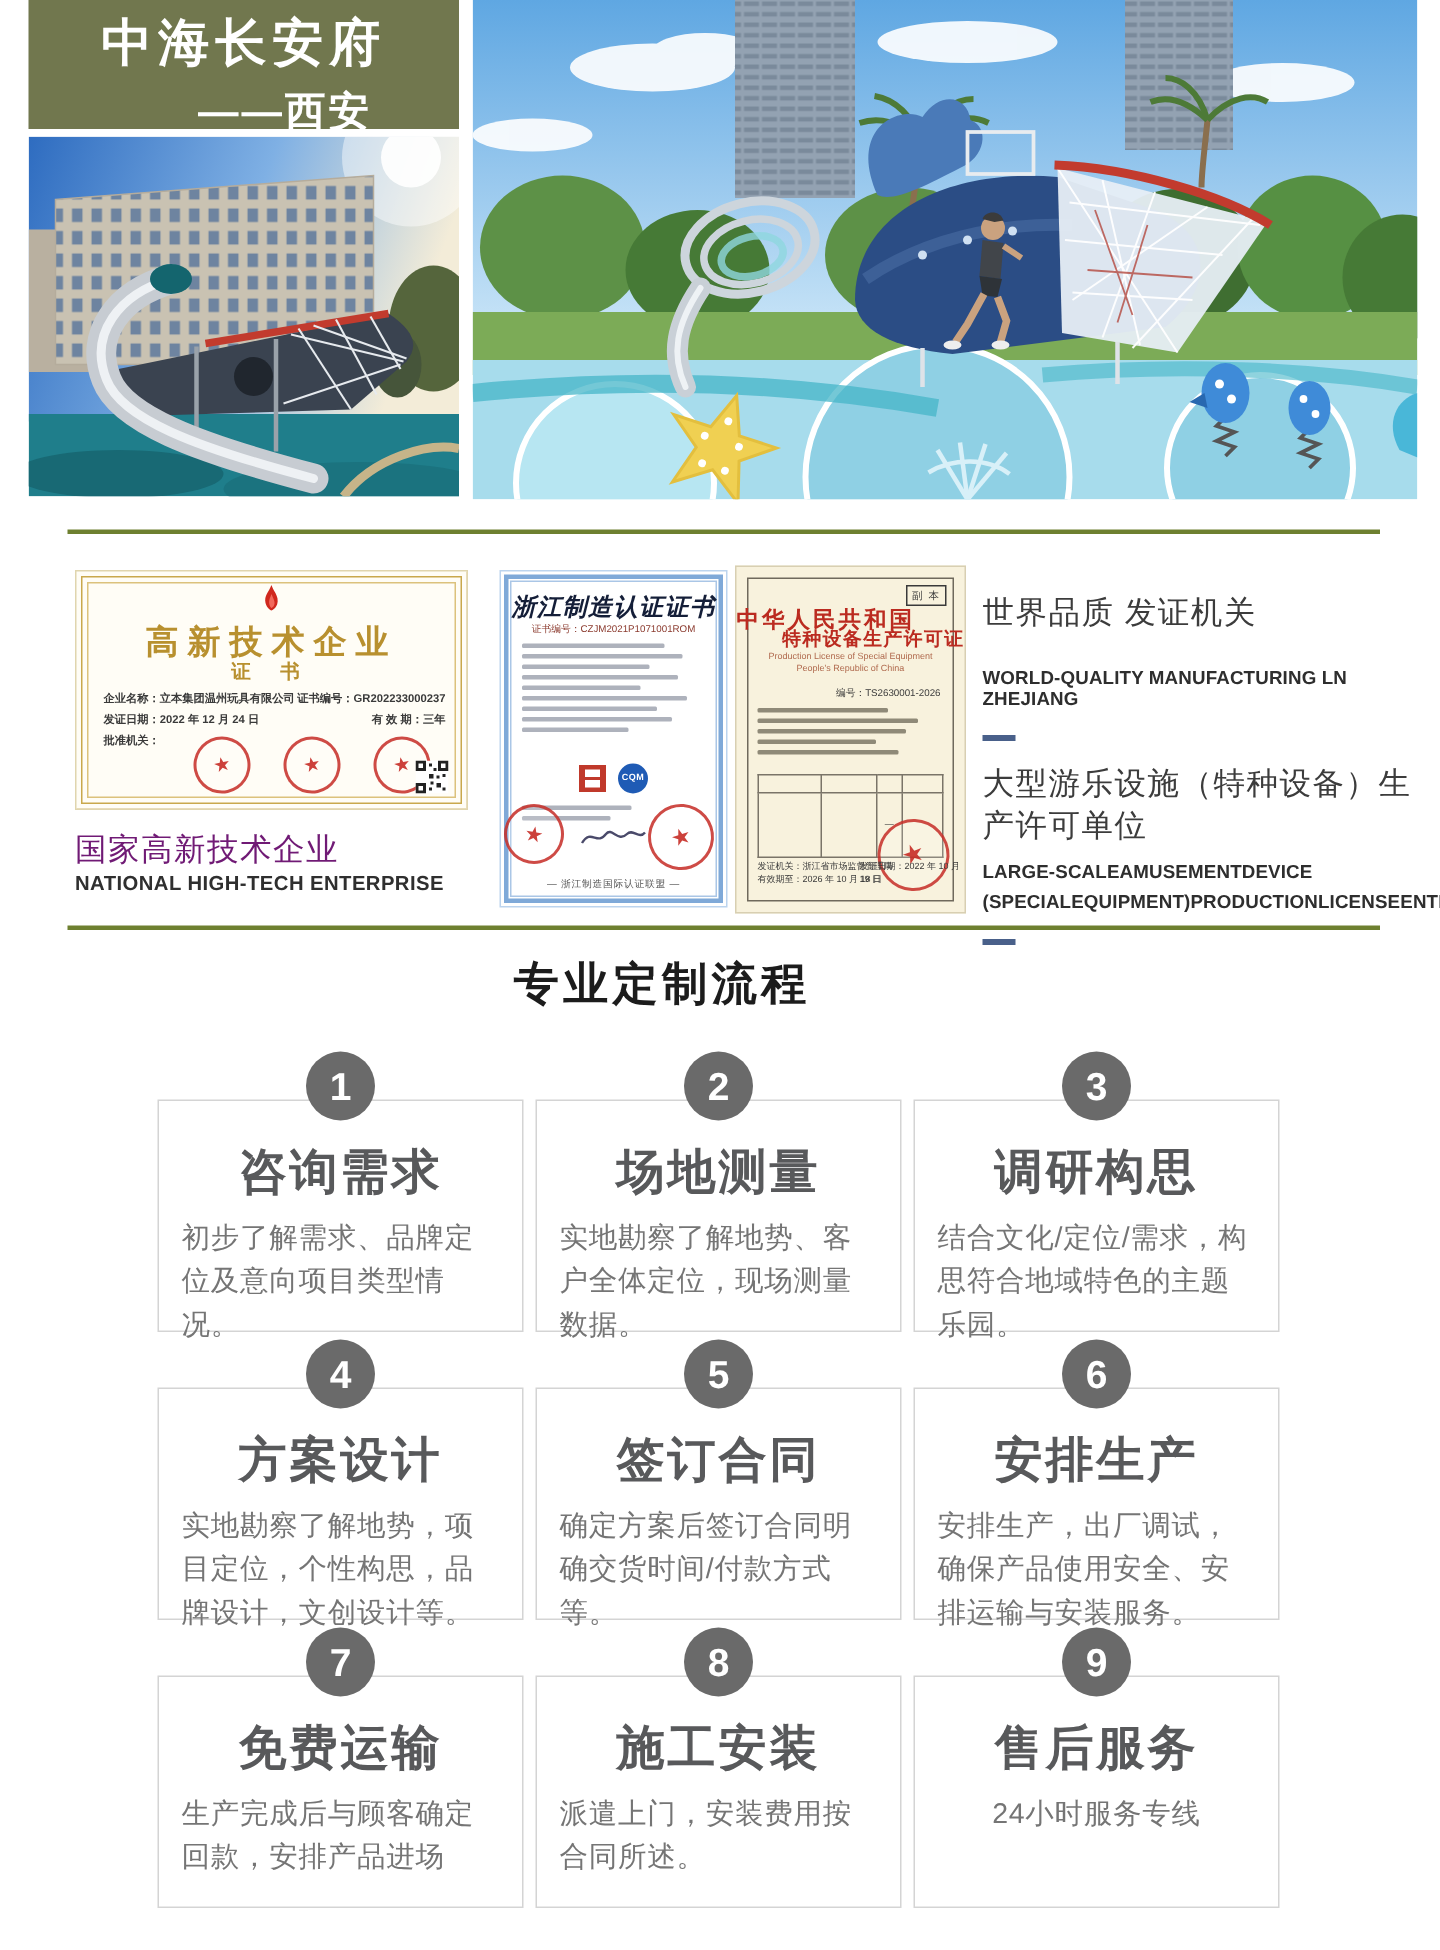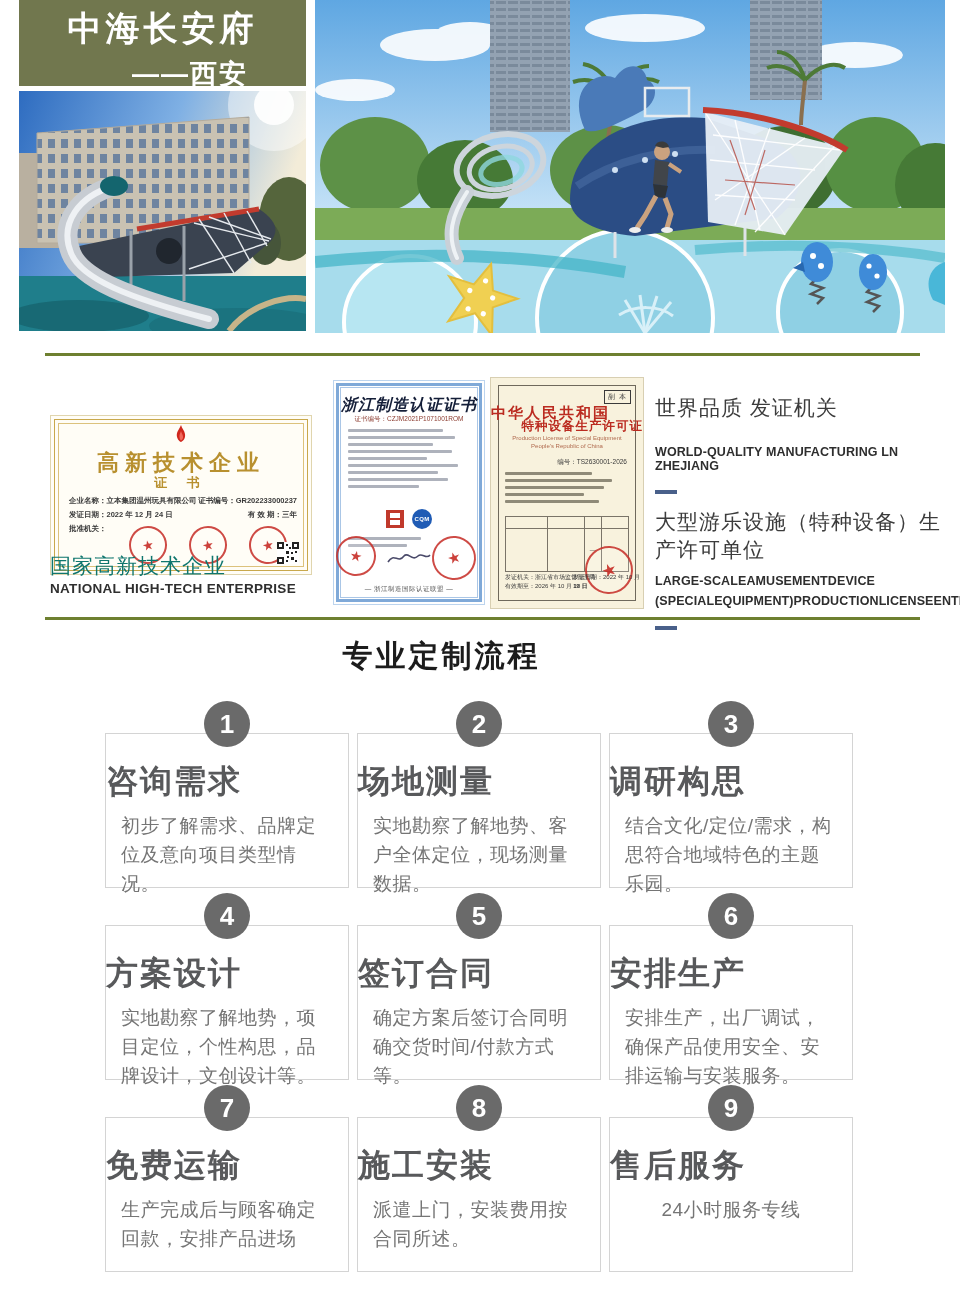--- a/index.html
+++ b/index.html
@@ -12,28 +12,28 @@
   .badge{left:19px;top:0;width:287px;height:86px;background:#71774e;color:#ffffff;}
   .badge .l1{margin-top:6px;text-align:center;font-size:34px;font-weight:bold;letter-spacing:4px;}
   .badge .l2{margin-top:4px;text-align:right;padding-right:58px;font-size:27px;font-weight:bold;letter-spacing:2px;}
   .photoL{left:19px;top:91px;width:287px;height:240px;overflow:hidden;}
   .photoR{left:315px;top:0;width:630px;height:333px;overflow:hidden;}
 
   
   .divider{left:45px;width:875px;height:3px;background:#6e8030;}
 
   
-  .cert1{left:50px;top:380px;width:260px;height:158px;background:#fffdf6;border:1px solid #e0d5ae;box-shadow:inset 0 0 0 3px #fffdf6, inset 0 0 0 4px #c9a84c, inset 0 0 0 7px #fffdf6, inset 0 0 0 8px #dcc27c;margin-top:35px;}
+  .cert1{left:50px;top:380px;width:260px;height:158px;background:#fffdf6;border:1px solid #e0d5ae;box-shadow:inset 0 0 0 3px #fffdf6, inset 0 0 0 4px #c9a84c, inset 0 0 0 7px #fffdf6, inset 0 0 0 8px #dcc27c;}
   .cert1 .flame{position:absolute;left:50%;top:8px;transform:translateX(-50%);}
   .cert1 .gtitle{position:absolute;top:32px;width:100%;text-align:center;color:#b8902f;font-weight:bold;font-size:22px;letter-spacing:6px;}
   .cert1 .gsub{position:absolute;top:58px;width:100%;text-align:center;color:#b8902f;font-weight:bold;font-size:13px;letter-spacing:8px;}
   .cert1 .frow{position:absolute;left:18px;right:14px;display:flex;justify-content:space-between;font-size:7.5px;color:#3a3a3a;font-weight:bold;}
   .seal{border:2px solid rgba(198,44,38,.85);border-radius:50%;color:rgba(198,44,38,.9);display:flex;align-items:center;justify-content:center;background:rgba(255,255,255,.15);}
   .cert1 .seal{width:34px;height:34px;font-size:13px;transform:rotate(-12deg);}
-  .cap1{left:50px;top:552px;width:300px;font-size:21px;color:#0f766e;letter-spacing:1px;}
+  .cap1{left:50px;top:552px;width:300px;font-size:21px;color:#701a75;letter-spacing:1px;}
   .cap1en{left:50px;top:581px;width:320px;font-size:13.5px;color:#2f2f2f;font-weight:600;letter-spacing:.3px;}
 
   .cert2{left:333px;top:380px;width:150px;height:223px;background:#ffffff;border:1px solid #bcd4ee;box-shadow:inset 0 0 0 2px #ffffff, inset 0 0 0 5px #7fa9d8, inset 0 0 0 6px #ffffff, inset 0 0 0 7px #aac6e6;}
   .cert2 .btitle{position:absolute;top:14px;width:100%;text-align:center;color:#141e38;font-weight:bold;font-size:16px;letter-spacing:1px;font-style:italic;}
   .cert2 .bno{position:absolute;top:34px;width:100%;text-align:center;color:#8b3a2e;font-size:6.5px;}
   .tlines{position:absolute;left:14px;right:14px;}
   .tline{height:2.5px;background:#aeb2bc;margin-bottom:4.5px;border-radius:1px;}
   .tline.d{background:#8f8a78;}
   .logorow{position:absolute;left:0;width:100%;display:flex;justify-content:center;gap:8px;align-items:center;}
   .redsq{width:18px;height:18px;background:#c0392b;position:relative;}
@@ -60,21 +60,21 @@
   .claims{left:655px;top:394px;width:300px;color:#3a3a3a;}
   .claims .cn{font-size:21px;letter-spacing:1px;color:#3c3c3c;}
   .claims .en{font-size:12.5px;font-weight:600;color:#2e2e2e;letter-spacing:.1px;}
   .dash{width:22px;height:4px;background:#49608a;}
 
   
   .ptitle{left:0;top:636px;width:883px;text-align:center;font-size:30px;font-weight:600;color:#1c1c1c;letter-spacing:3px;}
   .pgrid{left:105px;top:733px;width:748px;display:grid;grid-template-columns:repeat(3,244px);column-gap:8px;row-gap:37px;}
   .card{position:relative;height:155px;background:#fff;border:1px solid #d4d4d4;box-sizing:border-box;}
   .numc{position:absolute;left:50%;top:-33px;transform:translateX(-50%);width:46px;height:46px;border-radius:50%;background:#6a6a6a;color:#fff;font-size:26px;font-weight:bold;display:flex;align-items:center;justify-content:center;}
-  .ctitle{margin-top:26px;font-size:32px;font-weight:bold;color:#58595b;letter-spacing:2px;}
+  .ctitle{margin-top:26px;text-align:center;font-size:32px;font-weight:bold;color:#58595b;letter-spacing:2px;}
   .cdesc{margin:8px 15px 0;font-size:19px;color:#757575;line-height:1.52;letter-spacing:.5px;}
   .card.center .cdesc{text-align:center;}
 </style>
 </head>
 <body>
 
 <div class="page">
 
   <div class="abs badge">
     <div class="l1">中海长安府</div>

